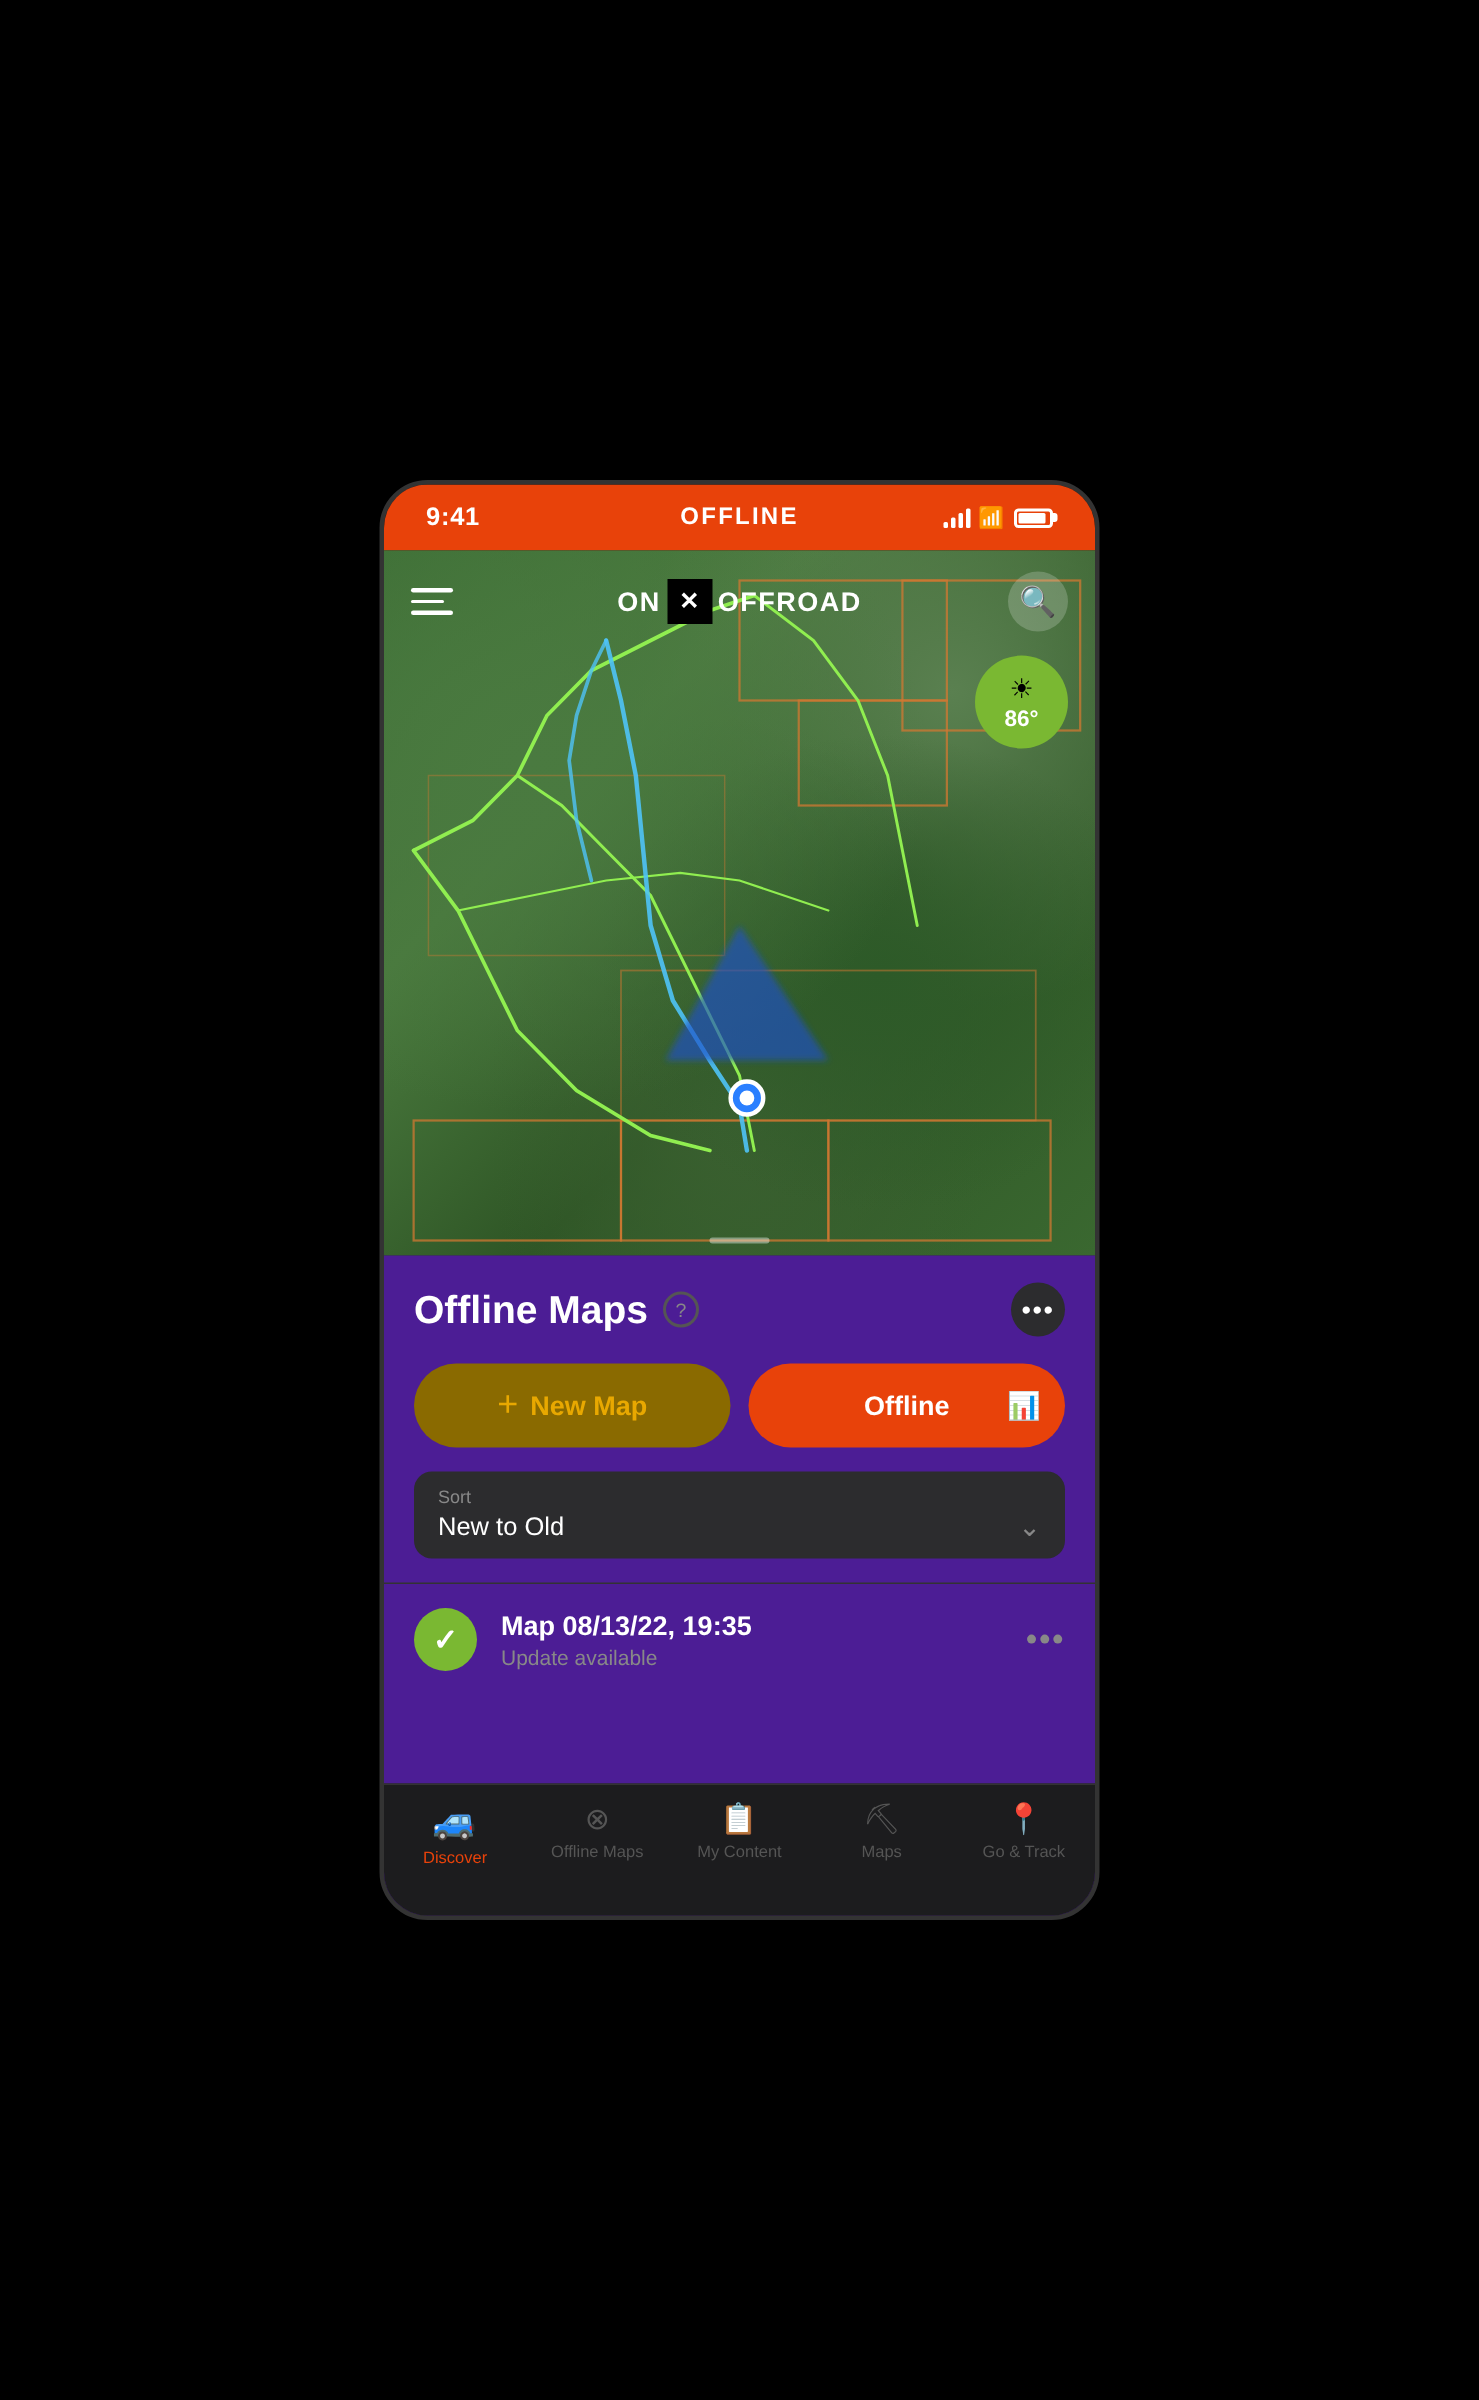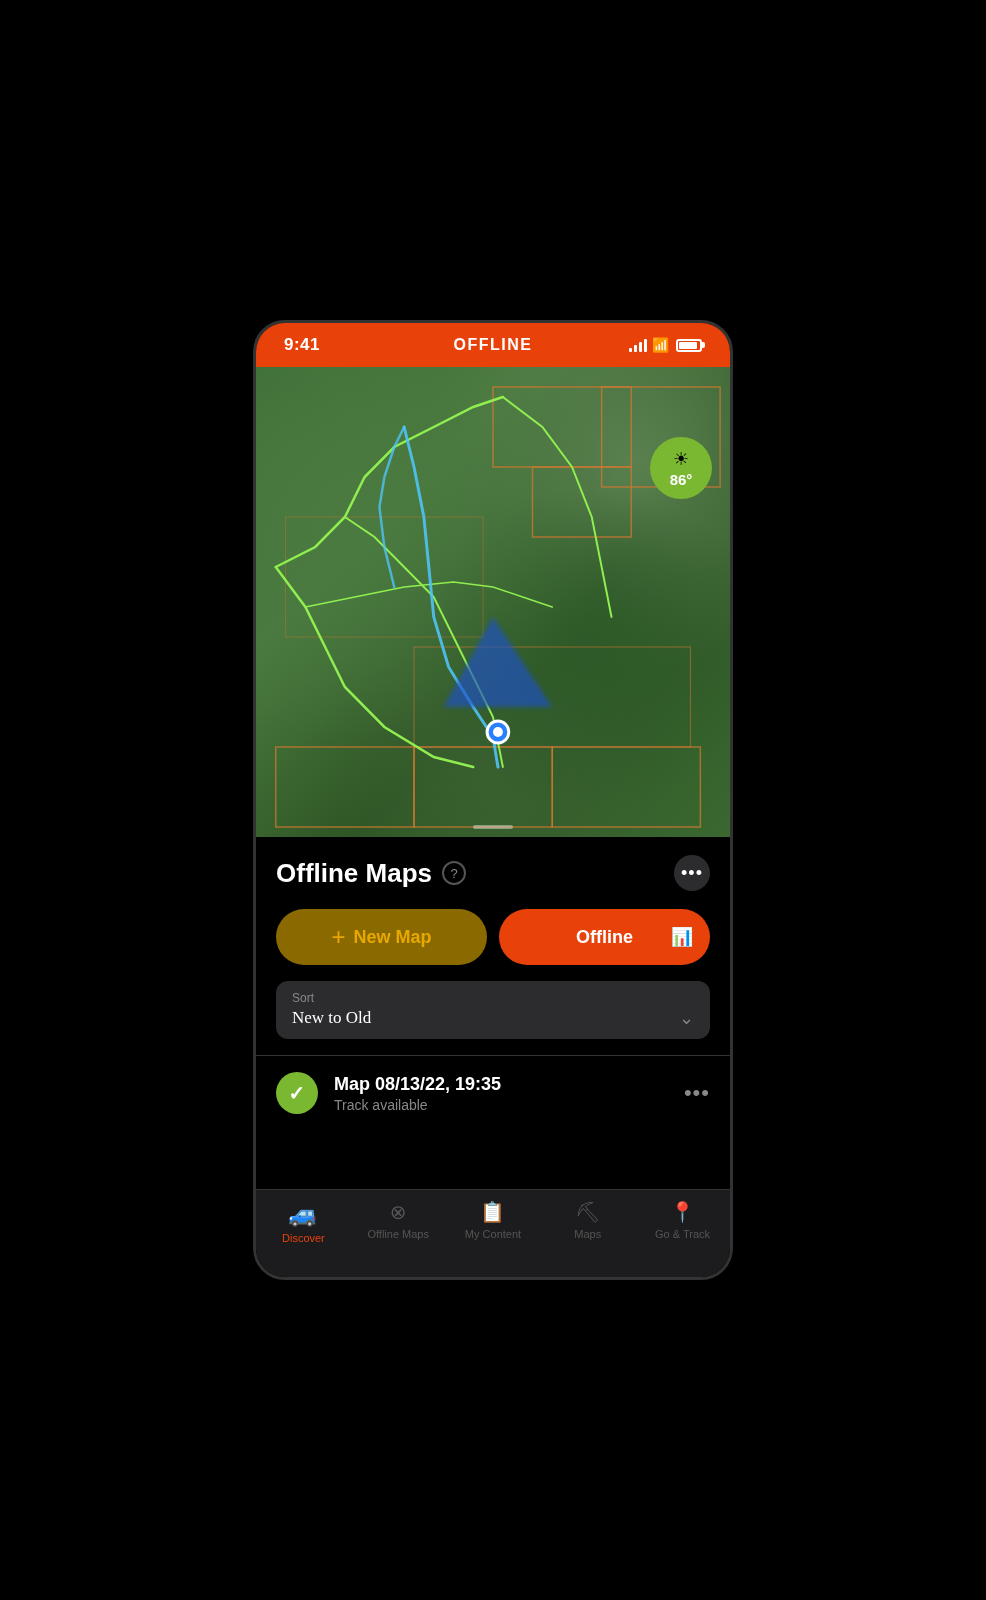--- a/index.html
+++ b/index.html
@@ -207,21 +207,21 @@
       left: 50%;
       transform: translateX(-50%);
       width: 40px;
       height: 4px;
       background: rgba(255,255,255,0.4);
       border-radius: 2px;
     }
 
     
     .bottom-panel {
-      background: #000000;
+      background: #4c1d95;
       position: absolute;
       bottom: 0;
       left: 0;
       right: 0;
       top: 514px;
     }
     .panel-header {
       padding: 18px 20px 14px;
       display: flex;
       align-items: center;
@@ -324,21 +324,20 @@
     }
     .sort-label {
       color: #888;
       font-size: 12px;
       margin-bottom: 2px;
     }
     .sort-row {
       display: flex;
       align-items: center;
       justify-content: space-between;
-      font-family: Liberation Serif, serif;
     }
     .sort-value {
       color: white;
       font-size: 17px;
       font-weight: 500;
     }
     .sort-chevron {
       color: #888;
       font-size: 18px;
     }
@@ -485,20 +484,37 @@
       <defs>
         <filter id="blur">
             <feGaussianBlur stdDeviation="2"></feGaussianBlur>
           </filter>
       </defs>
 
       <circle cx="245" cy="365" r="11" fill="#2a7fff" stroke="white" stroke-width="3"></circle>
       <circle cx="245" cy="365" r="5" fill="white"></circle>
     </svg>
 
+    <div class="map-header">
+      <div class="hamburger-btn">
+        <div class="hamburger-line"></div>
+        <div class="hamburger-line"></div>
+        <div class="hamburger-line"></div>
+      </div>
+      <div class="map-brand">
+        <span class="brand-on">ON</span>
+        <div class="brand-x-box">
+          <span>✕</span>
+        </div>
+        <span class="brand-offroad">OFFROAD</span>
+      </div>
+      <div class="search-btn">
+        <span style="color:white;font-size:20px;">🔍</span>
+      </div>
+    </div>
 
     <div class="weather-widget">
       <span class="weather-sun">☀</span>
       <span class="weather-temp">86°</span>
     </div>
 
     <div class="scroll-indicator"></div>
   </div>
 
   <div class="bottom-panel">
@@ -535,21 +551,21 @@
     </div>
 
     <div class="divider"></div>
 
     <div class="map-list-item">
       <div class="map-item-check">
         <span class="checkmark">✓</span>
       </div>
       <div class="map-item-info">
         <div class="map-item-title">Map 08/13/22, 19:35</div>
-        <div class="map-item-subtitle">Track available</div>
+        <div class="map-item-subtitle">Update available</div>
       </div>
       <span class="map-item-more">•••</span>
     </div>
 
     <div class="bottom-nav">
       <div class="nav-item">
         <span class="nav-icon active">🚙</span>
         <span class="nav-label active">Discover</span>
       </div>
       <div class="nav-item">

